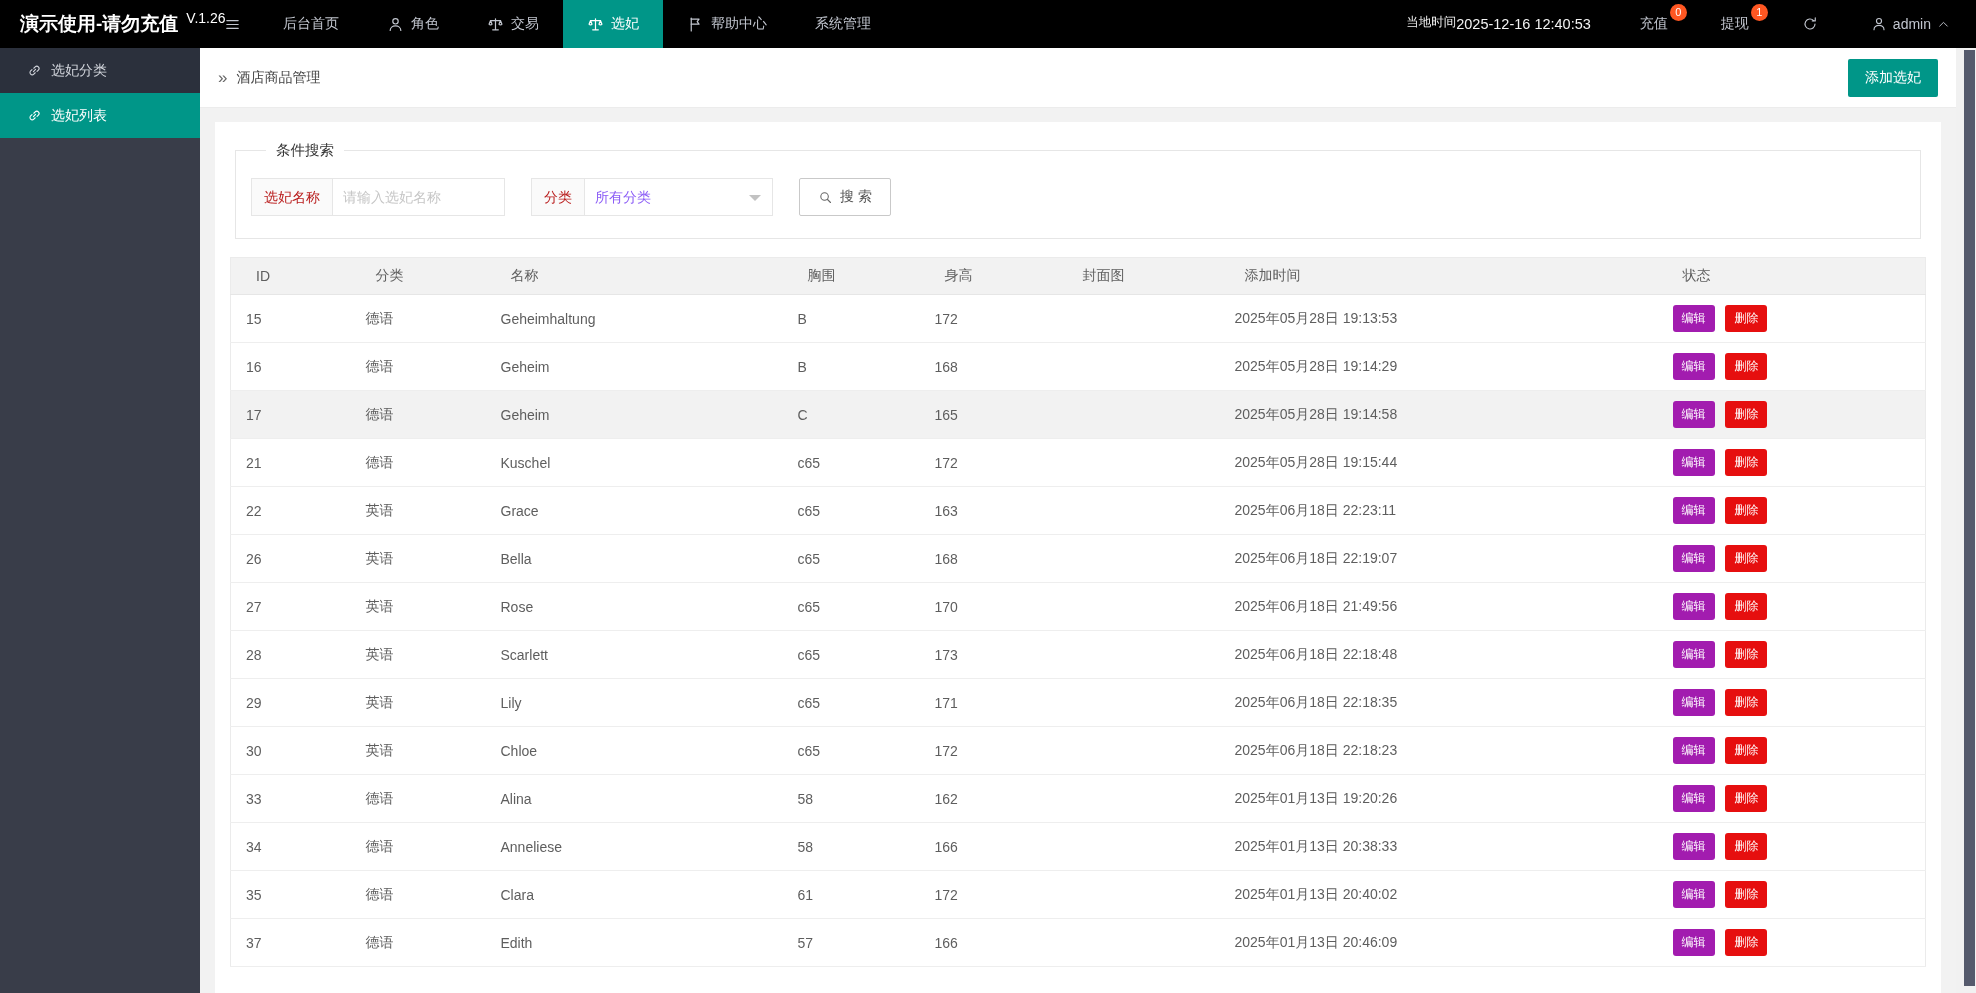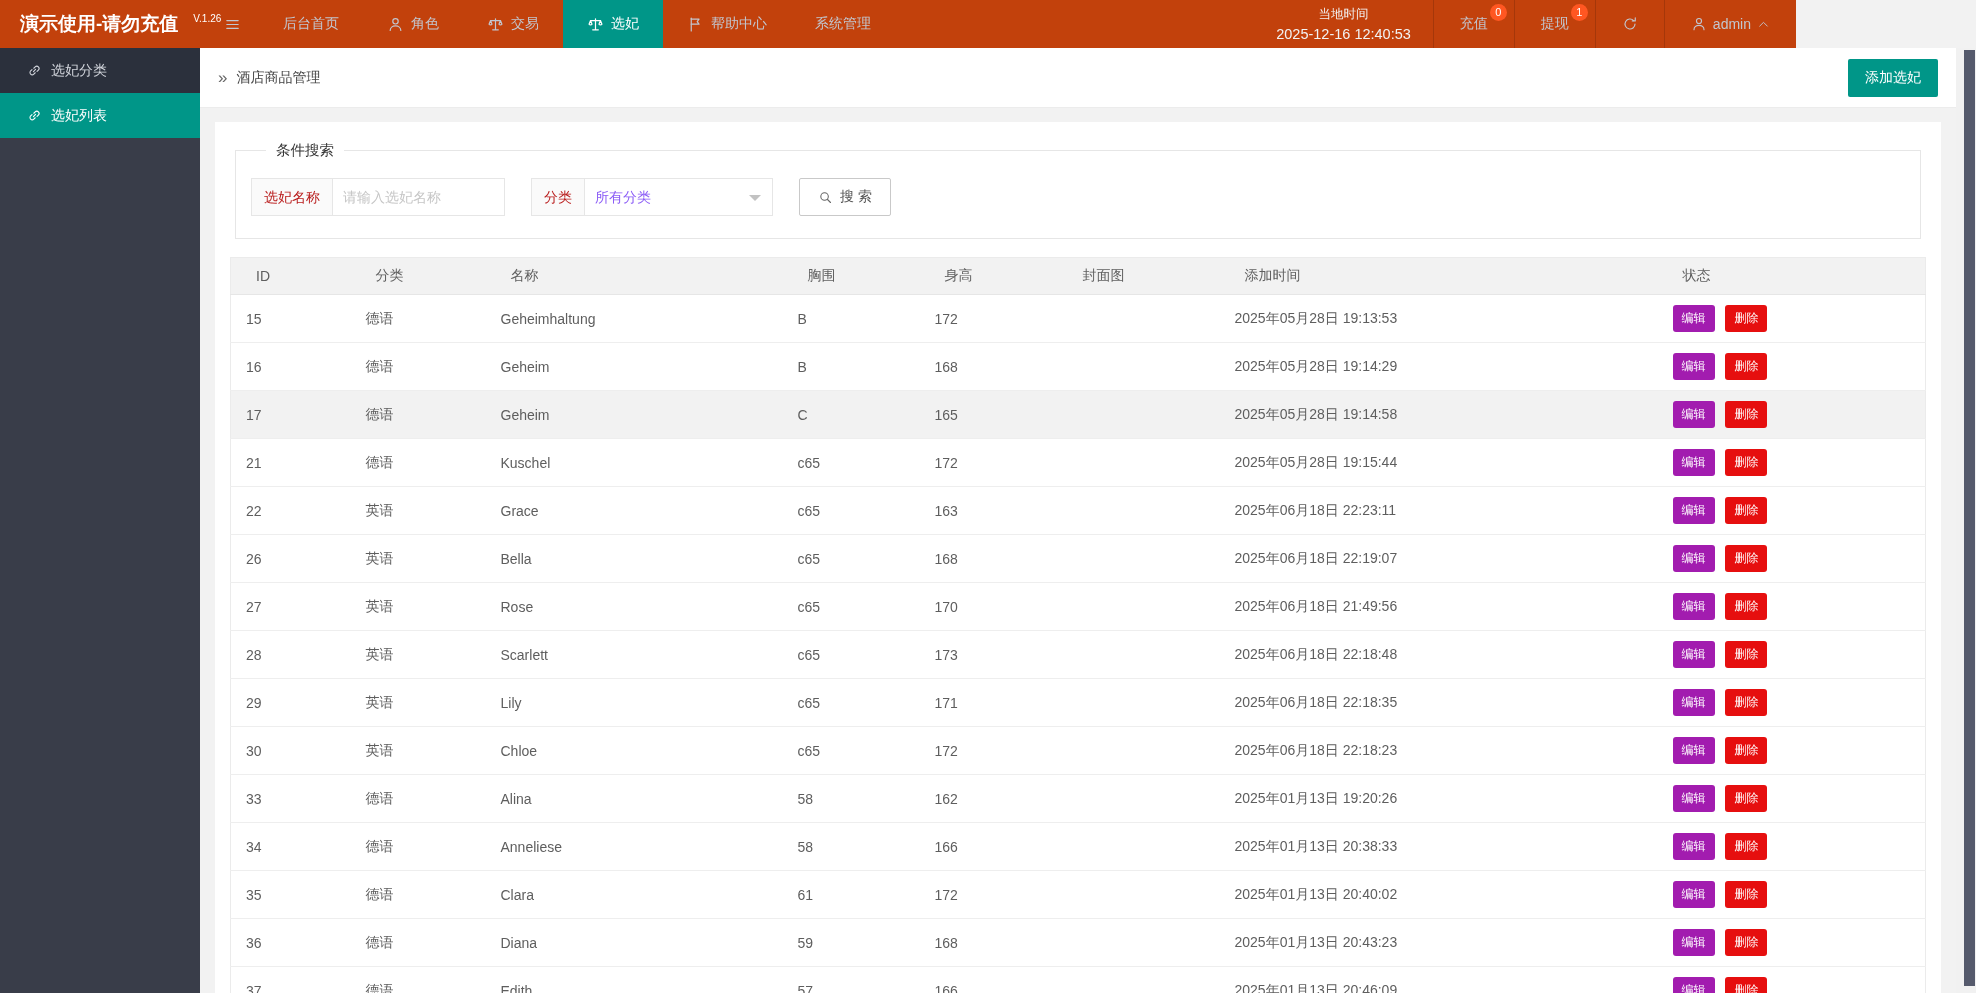--- a/index.html
+++ b/index.html
@@ -2,30 +2,30 @@
 <html><head>
 <meta charset="utf-8">
 <style>
   *{margin:0;padding:0;box-sizing:border-box}
   html,body{width:1976px;height:993px;overflow:hidden}
   body{background:#f2f2f2;font-family:"Liberation Sans","DejaVu Sans",sans-serif;font-size:14px;position:relative}
   .ic{width:16px;height:16px;display:inline-block;flex:none}
   .ic svg{width:100%;height:100%;fill:none;stroke:currentColor;stroke-width:1.7;stroke-linecap:round;stroke-linejoin:round}
 
   
-  #topbar{position:absolute;top:0;left:0;width:1796px;height:48px;background:#c2410c;display:flex;align-items:stretch;z-index:20}
+  #topbar{position:absolute;top:0;left:0;width:1976px;height:48px;background:#000000;display:flex;align-items:stretch;z-index:20}
   .logo{width:206px;display:flex;align-items:center;padding-left:20px;color:#fff;font-size:19px;font-weight:bold;white-space:nowrap}
-  .logo sup{font-size:10px;font-weight:normal;margin-left:15px;transform:translateY(-6px)}
+  .logo sup{font-size:14px;font-weight:normal;margin-left:8px;transform:translateY(-6px)}
   .nav{display:flex;align-items:stretch}
   .nav-item{display:flex;align-items:center;gap:7px;padding:0 24px;color:#c2c6cf;cursor:pointer}
   .nav-item .ic{width:17px;height:17px}
   .nav-item.active{background:#009688;color:#fff}
   .burger{padding:0 18px}
   .top-right{margin-left:auto;display:flex;align-items:stretch}
-  .time-block{display:flex;flex-direction:column;justify-content:center;align-items:center;padding:0 22px;color:#f2f2f2}
+  .time-block{display:flex;flex-direction:row;justify-content:center;align-items:center;padding:0 22px;color:#f2f2f2}
   .time-label{font-size:12.5px;margin-bottom:3px}
   .time-value{font-size:14.5px}
   .tool-item{position:relative;display:flex;align-items:center;gap:6px;padding:0 26px;color:#c2c6cf;cursor:pointer;border-left:1px solid rgba(0,0,0,.15)}
   .badge{position:absolute;top:4px;right:7px;min-width:17px;height:17px;line-height:17px;border-radius:9px;background:#FF5722;color:#fff;font-size:11px;text-align:center;padding:0 4px}
   .chev{width:13px;height:13px}
 
   
   #sidebar{position:absolute;top:48px;left:0;width:200px;height:945px;background:#393D49}
   .side-group{height:46px;display:flex;align-items:center;padding:0 20px 0 25px;color:#ededed;cursor:pointer}
   .side-group .ic{margin-left:auto;width:14px;height:14px;color:#99a0ac}
@@ -386,33 +386,20 @@
     <td>61</td>
     <td>172</td>
     <td></td>
     <td>2025年01月13日 20:40:02</td>
     <td>
       <button class="btn-edit">编辑</button>
       <button class="btn-del">删除</button>
     </td>
   </tr>
             <tr>
-    <td>36</td>
-    <td>德语</td>
-    <td>Diana</td>
-    <td>59</td>
-    <td>168</td>
-    <td></td>
-    <td>2025年01月13日 20:43:23</td>
-    <td>
-      <button class="btn-edit">编辑</button>
-      <button class="btn-del">删除</button>
-    </td>
-  </tr>
-            <tr>
     <td>37</td>
     <td>德语</td>
     <td>Edith</td>
     <td>57</td>
     <td>166</td>
     <td></td>
     <td>2025年01月13日 20:46:09</td>
     <td>
       <button class="btn-edit">编辑</button>
       <button class="btn-del">删除</button>

